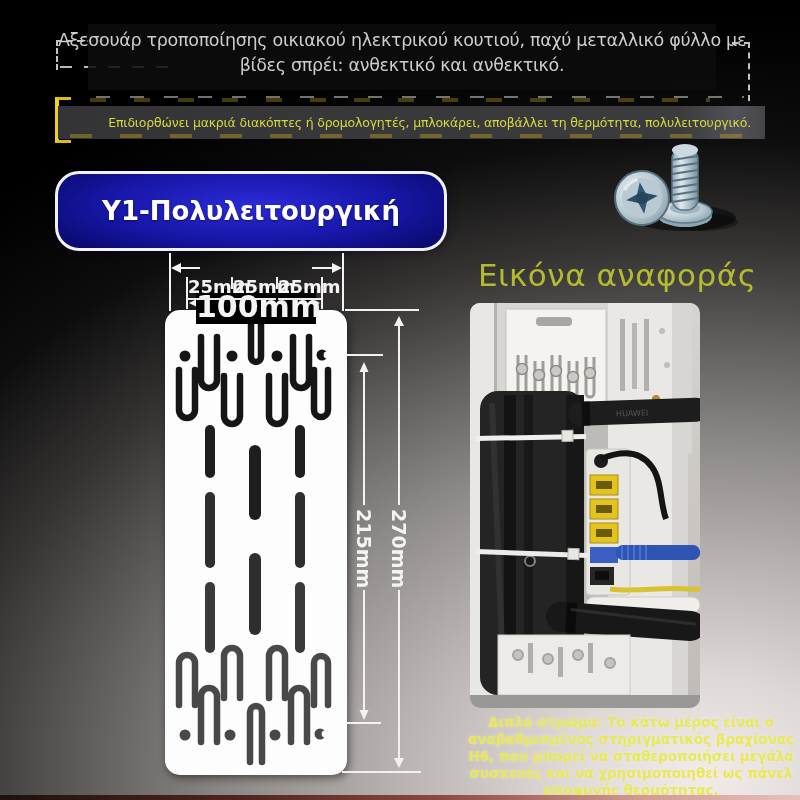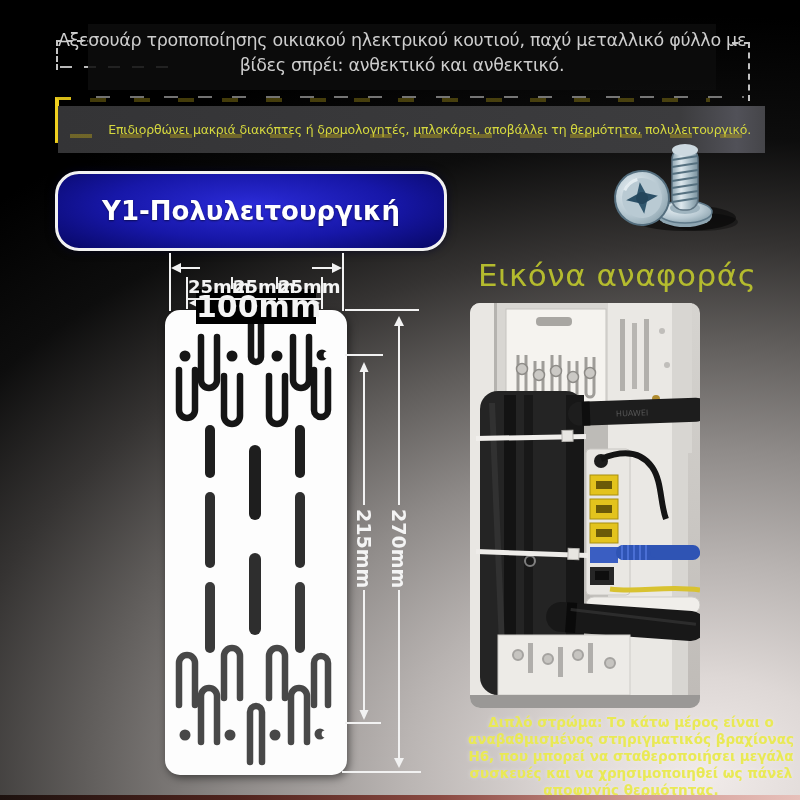--- a/index.html
+++ b/index.html
@@ -24,21 +24,21 @@
   .yellow-bracket{left:55px;top:97px;width:12px;height:40px;
     border-left:4px solid #f0d020;border-top:3px solid #d8bc18;border-bottom:3px solid #d8bc18;}
   .yellow-smudge-a{left:90px;top:98px;width:620px;height:4px;
     background:repeating-linear-gradient(90deg,rgba(168,148,24,.4) 0 16px,transparent 16px 44px);}
   .yellow-smudge-b{left:70px;top:134px;width:690px;height:4px;
     background:repeating-linear-gradient(90deg,rgba(182,160,26,.45) 0 22px,transparent 22px 50px);}
   
   .tagline1-box{left:88px;top:24px;width:628px;height:66px;background:rgba(12,12,12,.88);}
   .tagline1{left:48px;top:28px;width:708px;text-align:center;
     color:#cdcdcd;font-size:17.5px;line-height:25px;letter-spacing:-.3px;}
-  .tagline2-box{left:58px;top:106px;width:707px;height:47px;
+  .tagline2-box{left:58px;top:106px;width:707px;height:33px;
     background:linear-gradient(90deg,#343436 0%,#3c3c3e 88%,#515158 96%,#454549 100%);
     display:flex;align-items:center;}
   .tagline2{width:100%;text-align:right;padding-right:14px;box-sizing:border-box;
     color:#d5d83e;font-size:12.5px;letter-spacing:-.2px;}
   
   .banner{left:55px;top:171px;width:392px;height:80px;border-radius:24px;
     border:3px solid #f2f2f2;box-sizing:border-box;
     background:radial-gradient(ellipse 70% 90% at 50% 42%,#2b2bd8 0%,#1717a8 52%,#06065e 100%);
     display:flex;flex-direction:column;align-items:center;justify-content:center;
     box-shadow:0 0 10px rgba(0,0,40,.6);}

